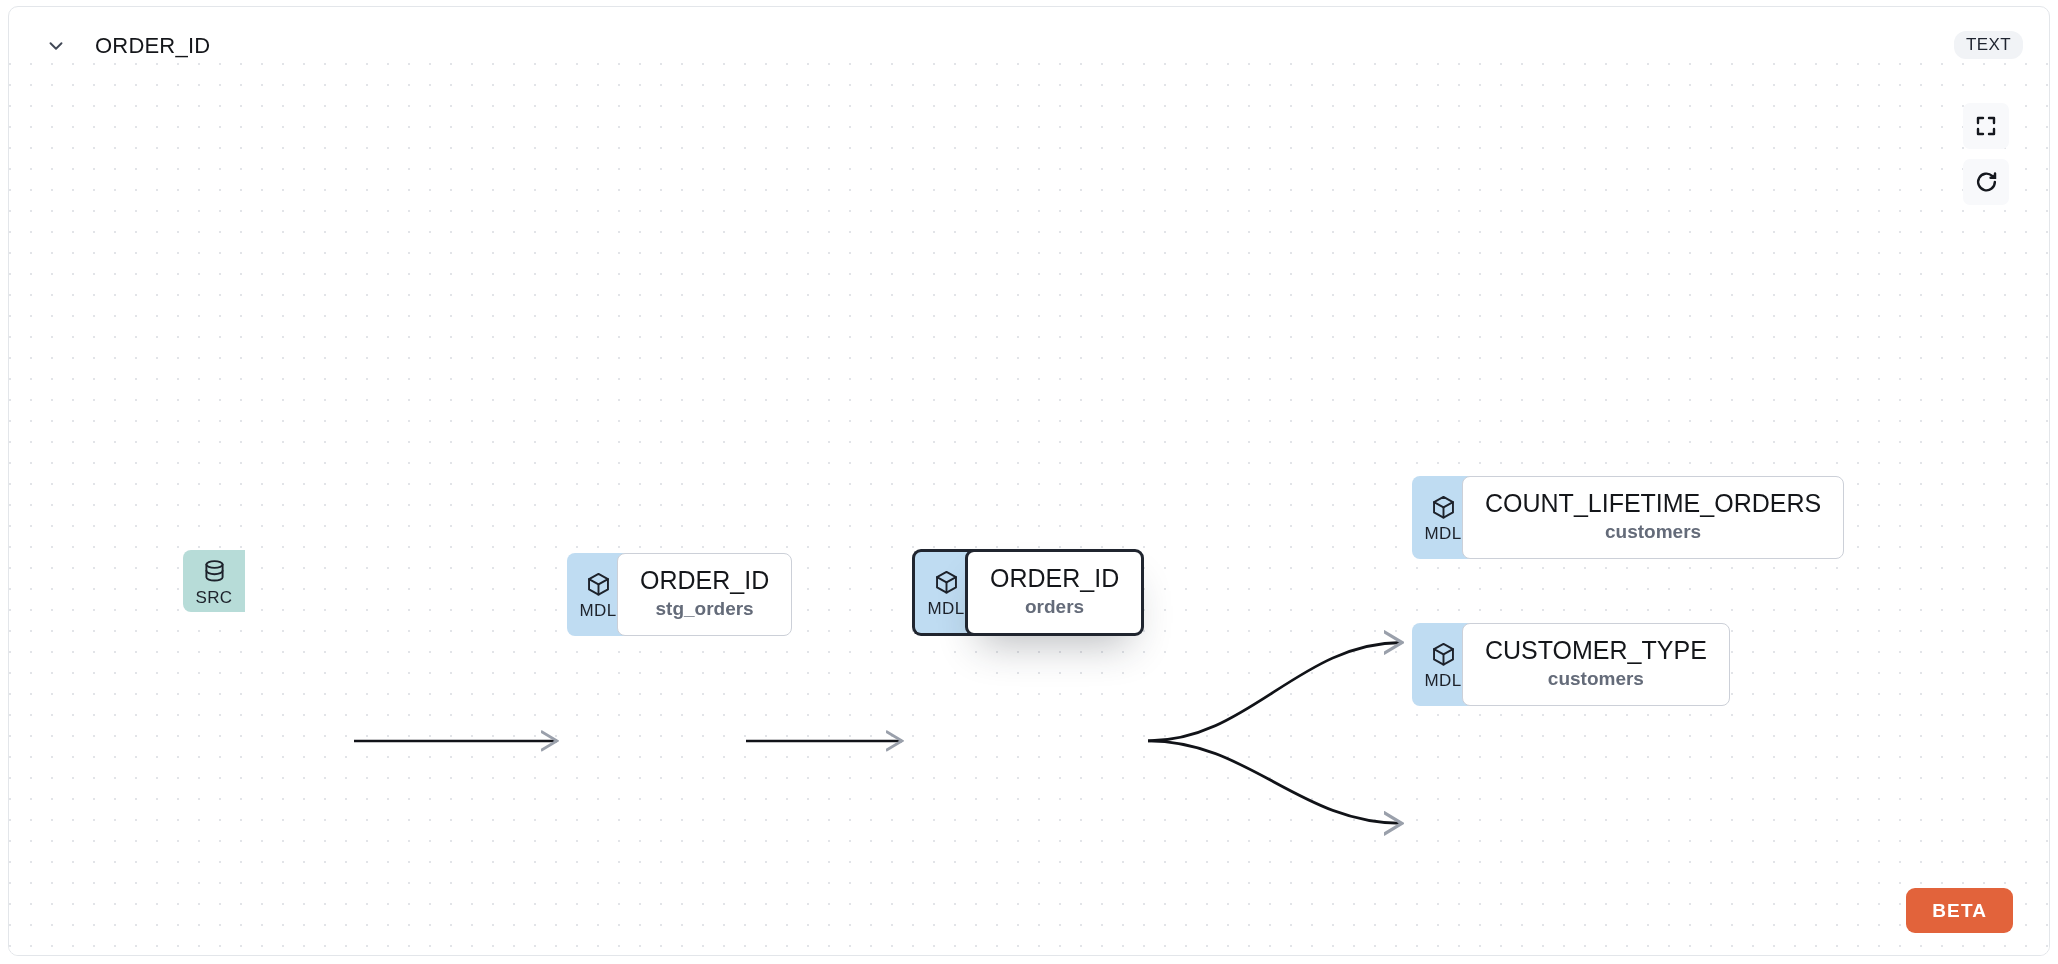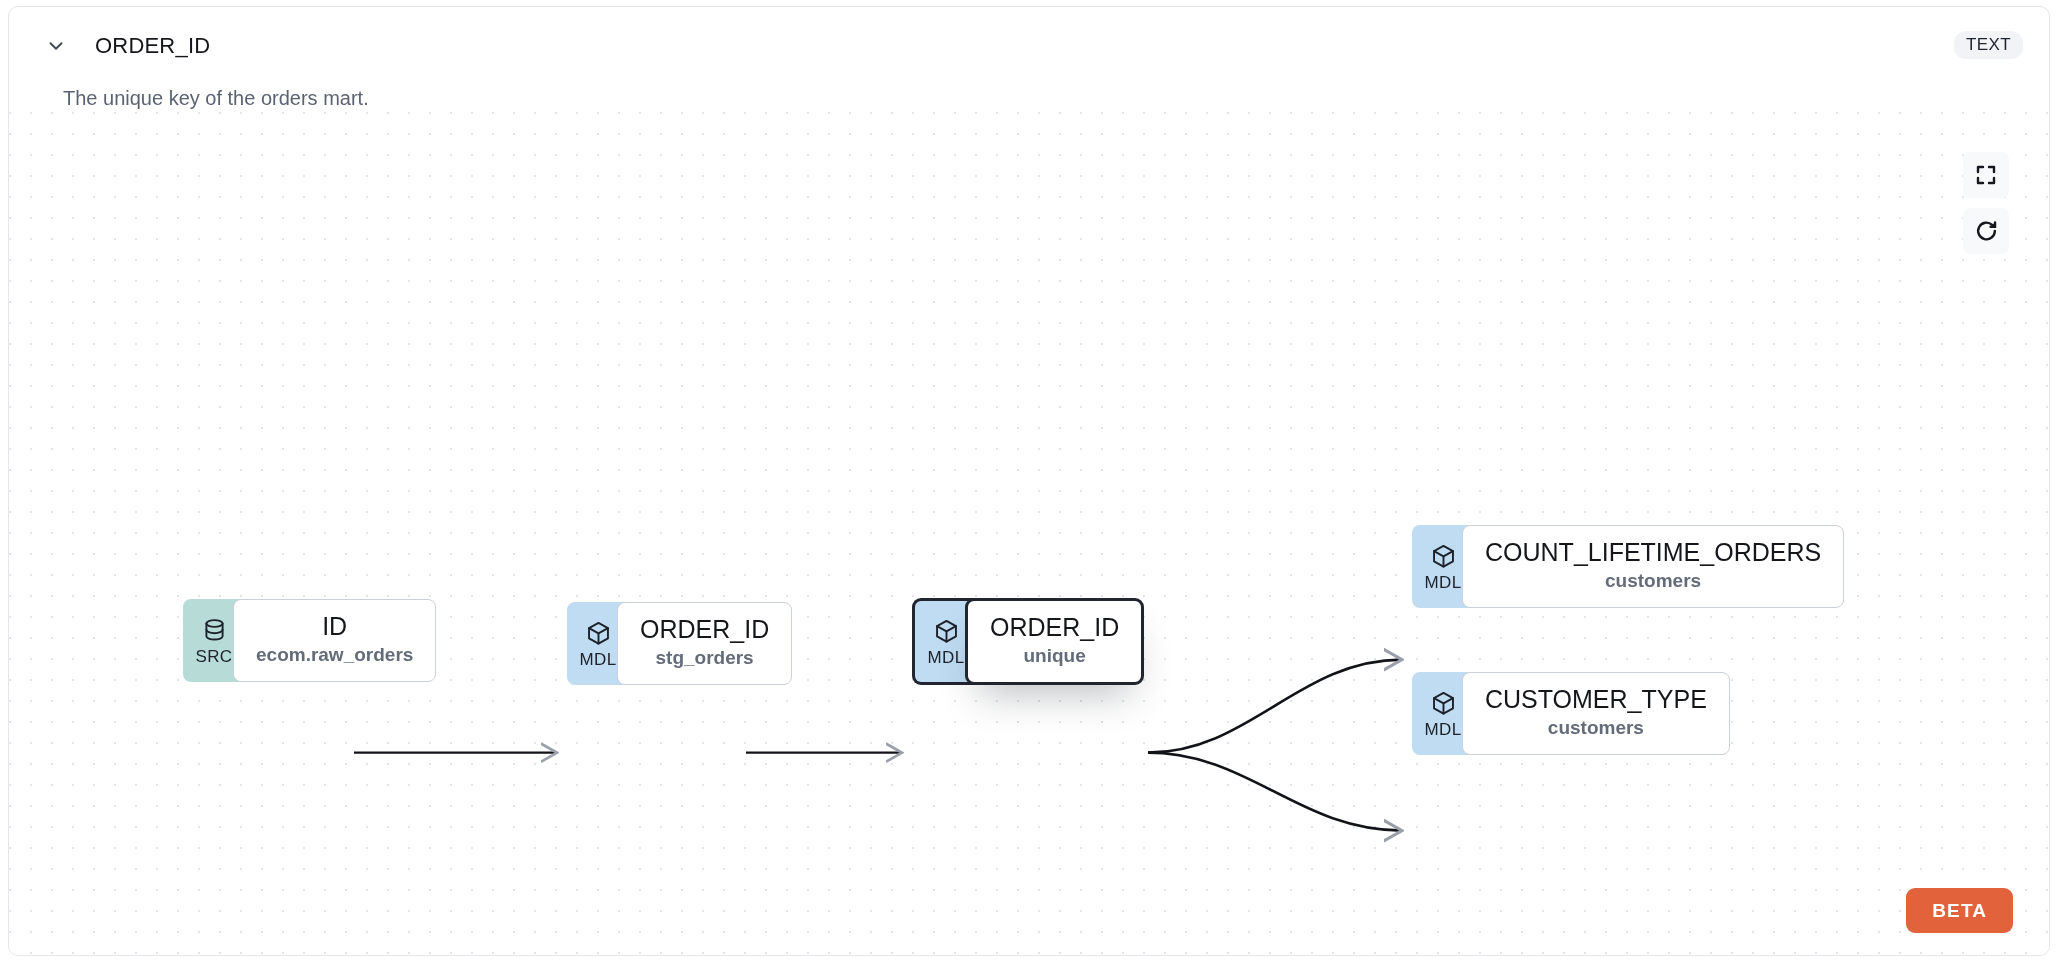--- a/index.html
+++ b/index.html
@@ -270,21 +270,20 @@
             <svg width="22" height="22" viewBox="0 0 24 24" fill="none" stroke="#414856" stroke-width="2.1" stroke-linecap="round" stroke-linejoin="round">
               <polyline points="6 9 12 15 18 9"></polyline>
             </svg>
           </span>
         </button>
         <div class="column-title">ORDER_ID</div>
       </div>
 
       <div class="type-badge">TEXT</div>
 
-      <div class="description">The unique key of the orders mart.</div>
     </div>
 
 
     <div class="canvas">
 
       <svg class="edges-svg" viewBox="0 0 2040 725" preserveAspectRatio="none">
         <defs>
           <marker id="arrow" markerWidth="9" markerHeight="9" refX="8" refY="4.5" orient="auto" markerUnits="strokeWidth">
             <path d="M0,0.6 L8,4.5 L0,8.4" fill="none" stroke="#9aa0ab" stroke-width="1.2"></path>
           </marker>
@@ -303,24 +302,20 @@
         <div class="node-badge src">
           <span>
             <svg width="27" height="27" viewBox="0 0 24 24" fill="none" stroke="#1d222b" stroke-width="1.7" stroke-linecap="round" stroke-linejoin="round">
               <ellipse cx="12" cy="5.8" rx="7.2" ry="3"></ellipse>
               <path d="M4.8 5.8 v5.6 c0 1.65 3.22 3 7.2 3 s7.2-1.35 7.2-3 V5.8"></path>
               <path d="M4.8 11.4 v5.6 c0 1.65 3.22 3 7.2 3 s7.2-1.35 7.2-3 v-5.6"></path>
             </svg>
           </span>
           <span class="badge-label">SRC</span>
         </div>
-        <div class="node-body">
-          <div class="node-name">ID</div>
-          <div class="node-sub">ecom.raw_orders</div>
-        </div>
       </div>
 
       <div class="node" id="node-stg">
         <div class="node-badge mdl">
           <span>
             <svg width="27" height="27" viewBox="0 0 24 24" fill="none" stroke="#1d222b" stroke-width="1.7" stroke-linecap="round" stroke-linejoin="round">
               <path d="M12 2.6 L20.4 7.2 L20.4 16.4 L12 21 L3.6 16.4 L3.6 7.2 Z"></path>
               <path d="M3.6 7.2 L12 11.9 L20.4 7.2"></path>
               <path d="M12 11.9 L12 21"></path>
             </svg>
@@ -339,21 +334,21 @@
             <svg width="27" height="27" viewBox="0 0 24 24" fill="none" stroke="#1d222b" stroke-width="1.7" stroke-linecap="round" stroke-linejoin="round">
               <path d="M12 2.6 L20.4 7.2 L20.4 16.4 L12 21 L3.6 16.4 L3.6 7.2 Z"></path>
               <path d="M3.6 7.2 L12 11.9 L20.4 7.2"></path>
               <path d="M12 11.9 L12 21"></path>
             </svg>
           </span>
           <span class="badge-label">MDL</span>
         </div>
         <div class="node-body">
           <div class="node-name">ORDER_ID</div>
-          <div class="node-sub">unique</div>
+          <div class="node-sub">orders</div>
         </div>
       </div>
 
       <div class="node" id="node-count-lifetime">
         <div class="node-badge mdl">
           <span>
             <svg width="27" height="27" viewBox="0 0 24 24" fill="none" stroke="#1d222b" stroke-width="1.7" stroke-linecap="round" stroke-linejoin="round">
               <path d="M12 2.6 L20.4 7.2 L20.4 16.4 L12 21 L3.6 16.4 L3.6 7.2 Z"></path>
               <path d="M3.6 7.2 L12 11.9 L20.4 7.2"></path>
               <path d="M12 11.9 L12 21"></path>

